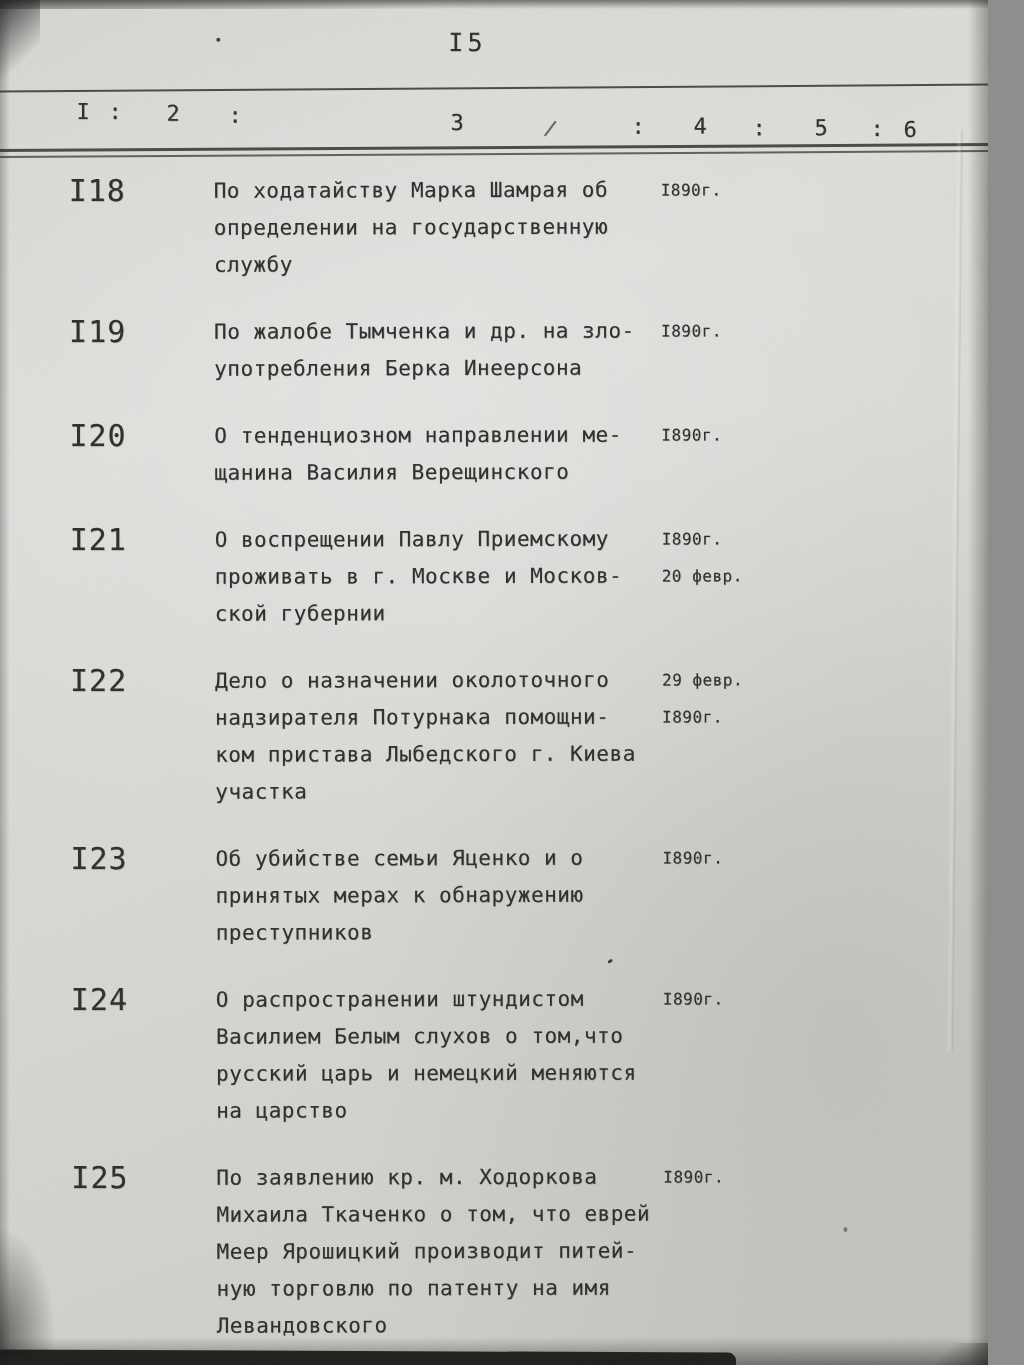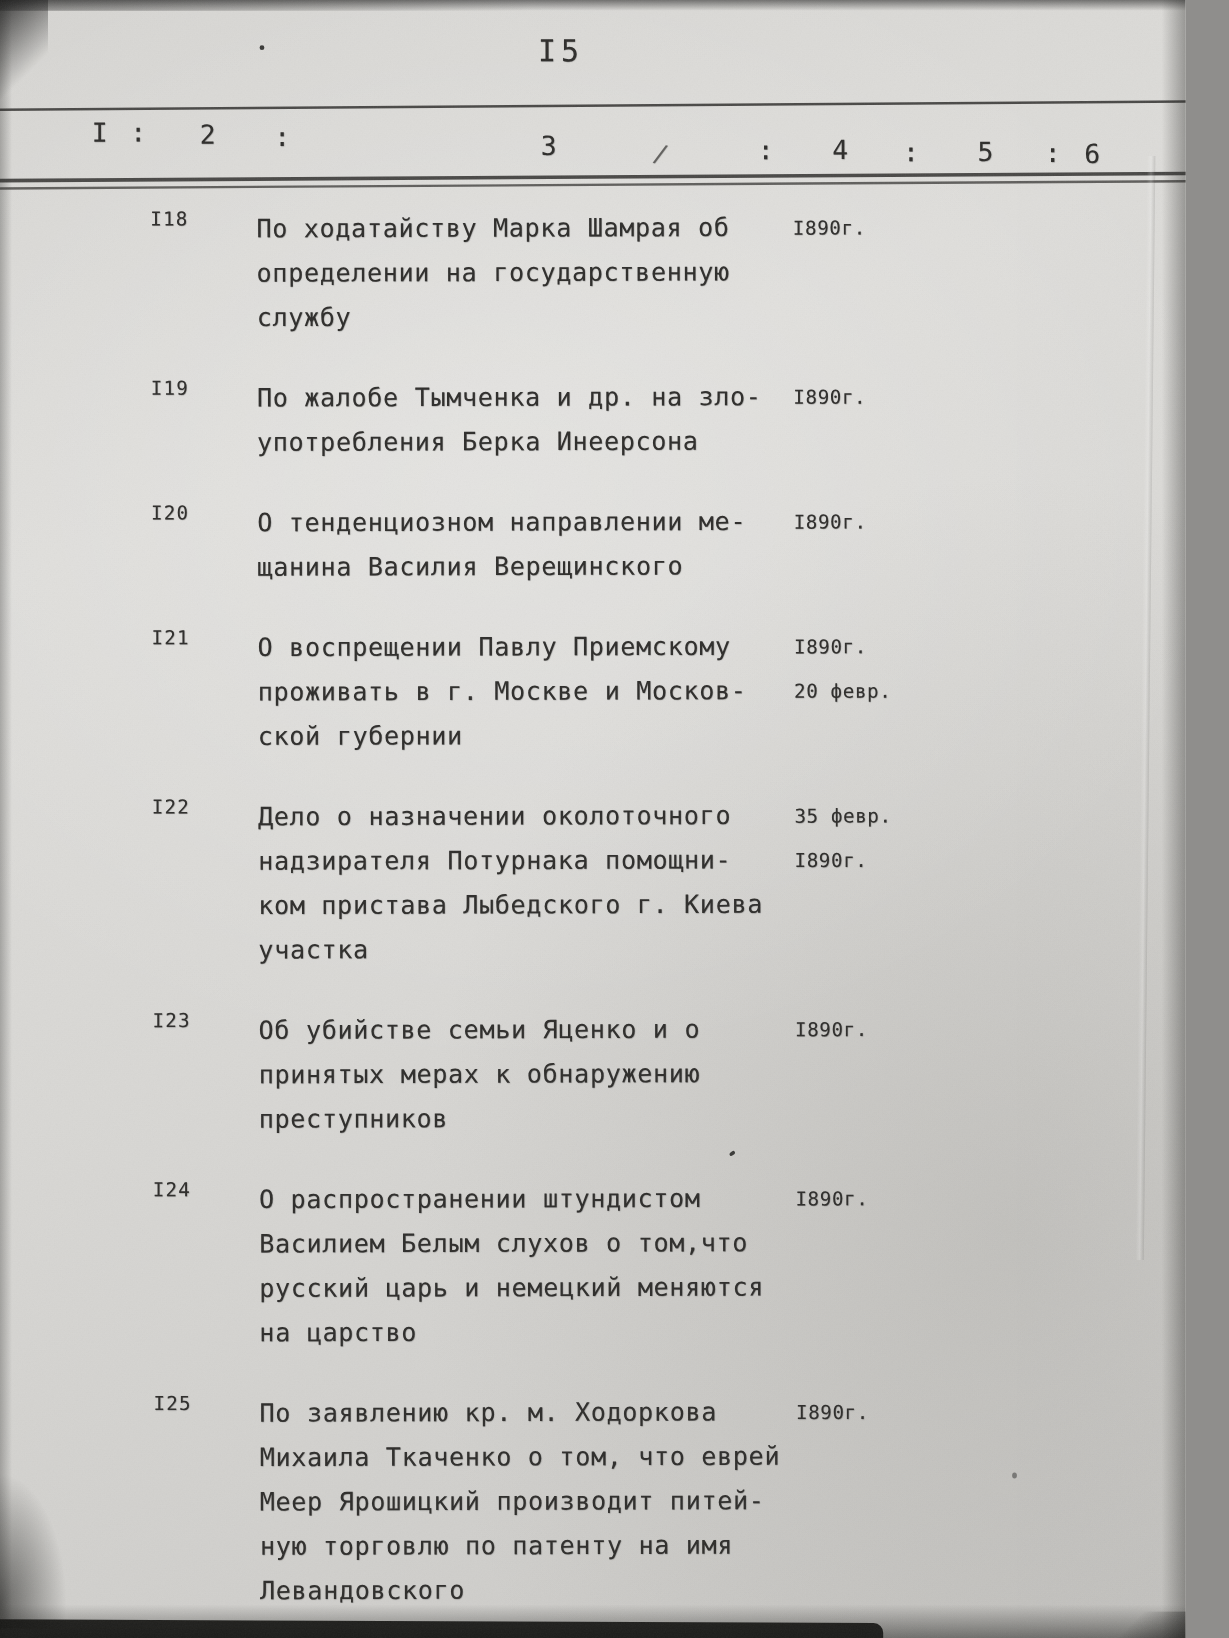--- a/index.html
+++ b/index.html
@@ -32,21 +32,21 @@
   .header{position:absolute;top:98px;left:0;width:100%;height:48px;font-size:22px;}
   .hl{position:absolute;}
 
   .stray-mark{
     position:absolute;top:116px;left:546px;font-size:20px;
     transform:rotate(12deg);opacity:.7;
   }
 
   .entries{position:absolute;top:172px;left:0;right:0;}
   .entry{display:flex;padding-left:70px;margin-bottom:30px;align-items:flex-start;}
-  .entry-no{flex:0 0 145px;font-size:16px;letter-spacing:1px;text-align:center;}
+  .entry-no{flex:0 0 145px;font-size:30px;letter-spacing:1px;}
   .entry-desc{
     flex:0 0 447px;font-size:21px;line-height:37px;
     letter-spacing:0.5px;white-space:pre-line;
   }
   .entry-date{
     font-size:16px;line-height:37px;letter-spacing:0.5px;white-space:pre-line;
   }
 
   .speck{position:absolute;background:#3a3a38;border-radius:50%;}
   .speck1{top:37px;left:218px;width:4px;height:4px;}
@@ -137,21 +137,21 @@
         <div class="entry-date txt">I890г.
 20 февр.</div>
       </div>
 
       <div class="entry">
         <div class="entry-no txt">I22</div>
         <div class="entry-desc txt">Дело о назначении околоточного
 надзирателя Потурнака помощни-
 ком пристава Лыбедского г. Киева
 участка</div>
-        <div class="entry-date txt">35 февр.
+        <div class="entry-date txt">29 февр.
 I890г.</div>
       </div>
 
       <div class="entry">
         <div class="entry-no txt">I23</div>
         <div class="entry-desc txt">Об убийстве семьи Яценко и о
 принятых мерах к обнаружению
 преступников</div>
         <div class="entry-date txt">I890г.</div>
       </div>

